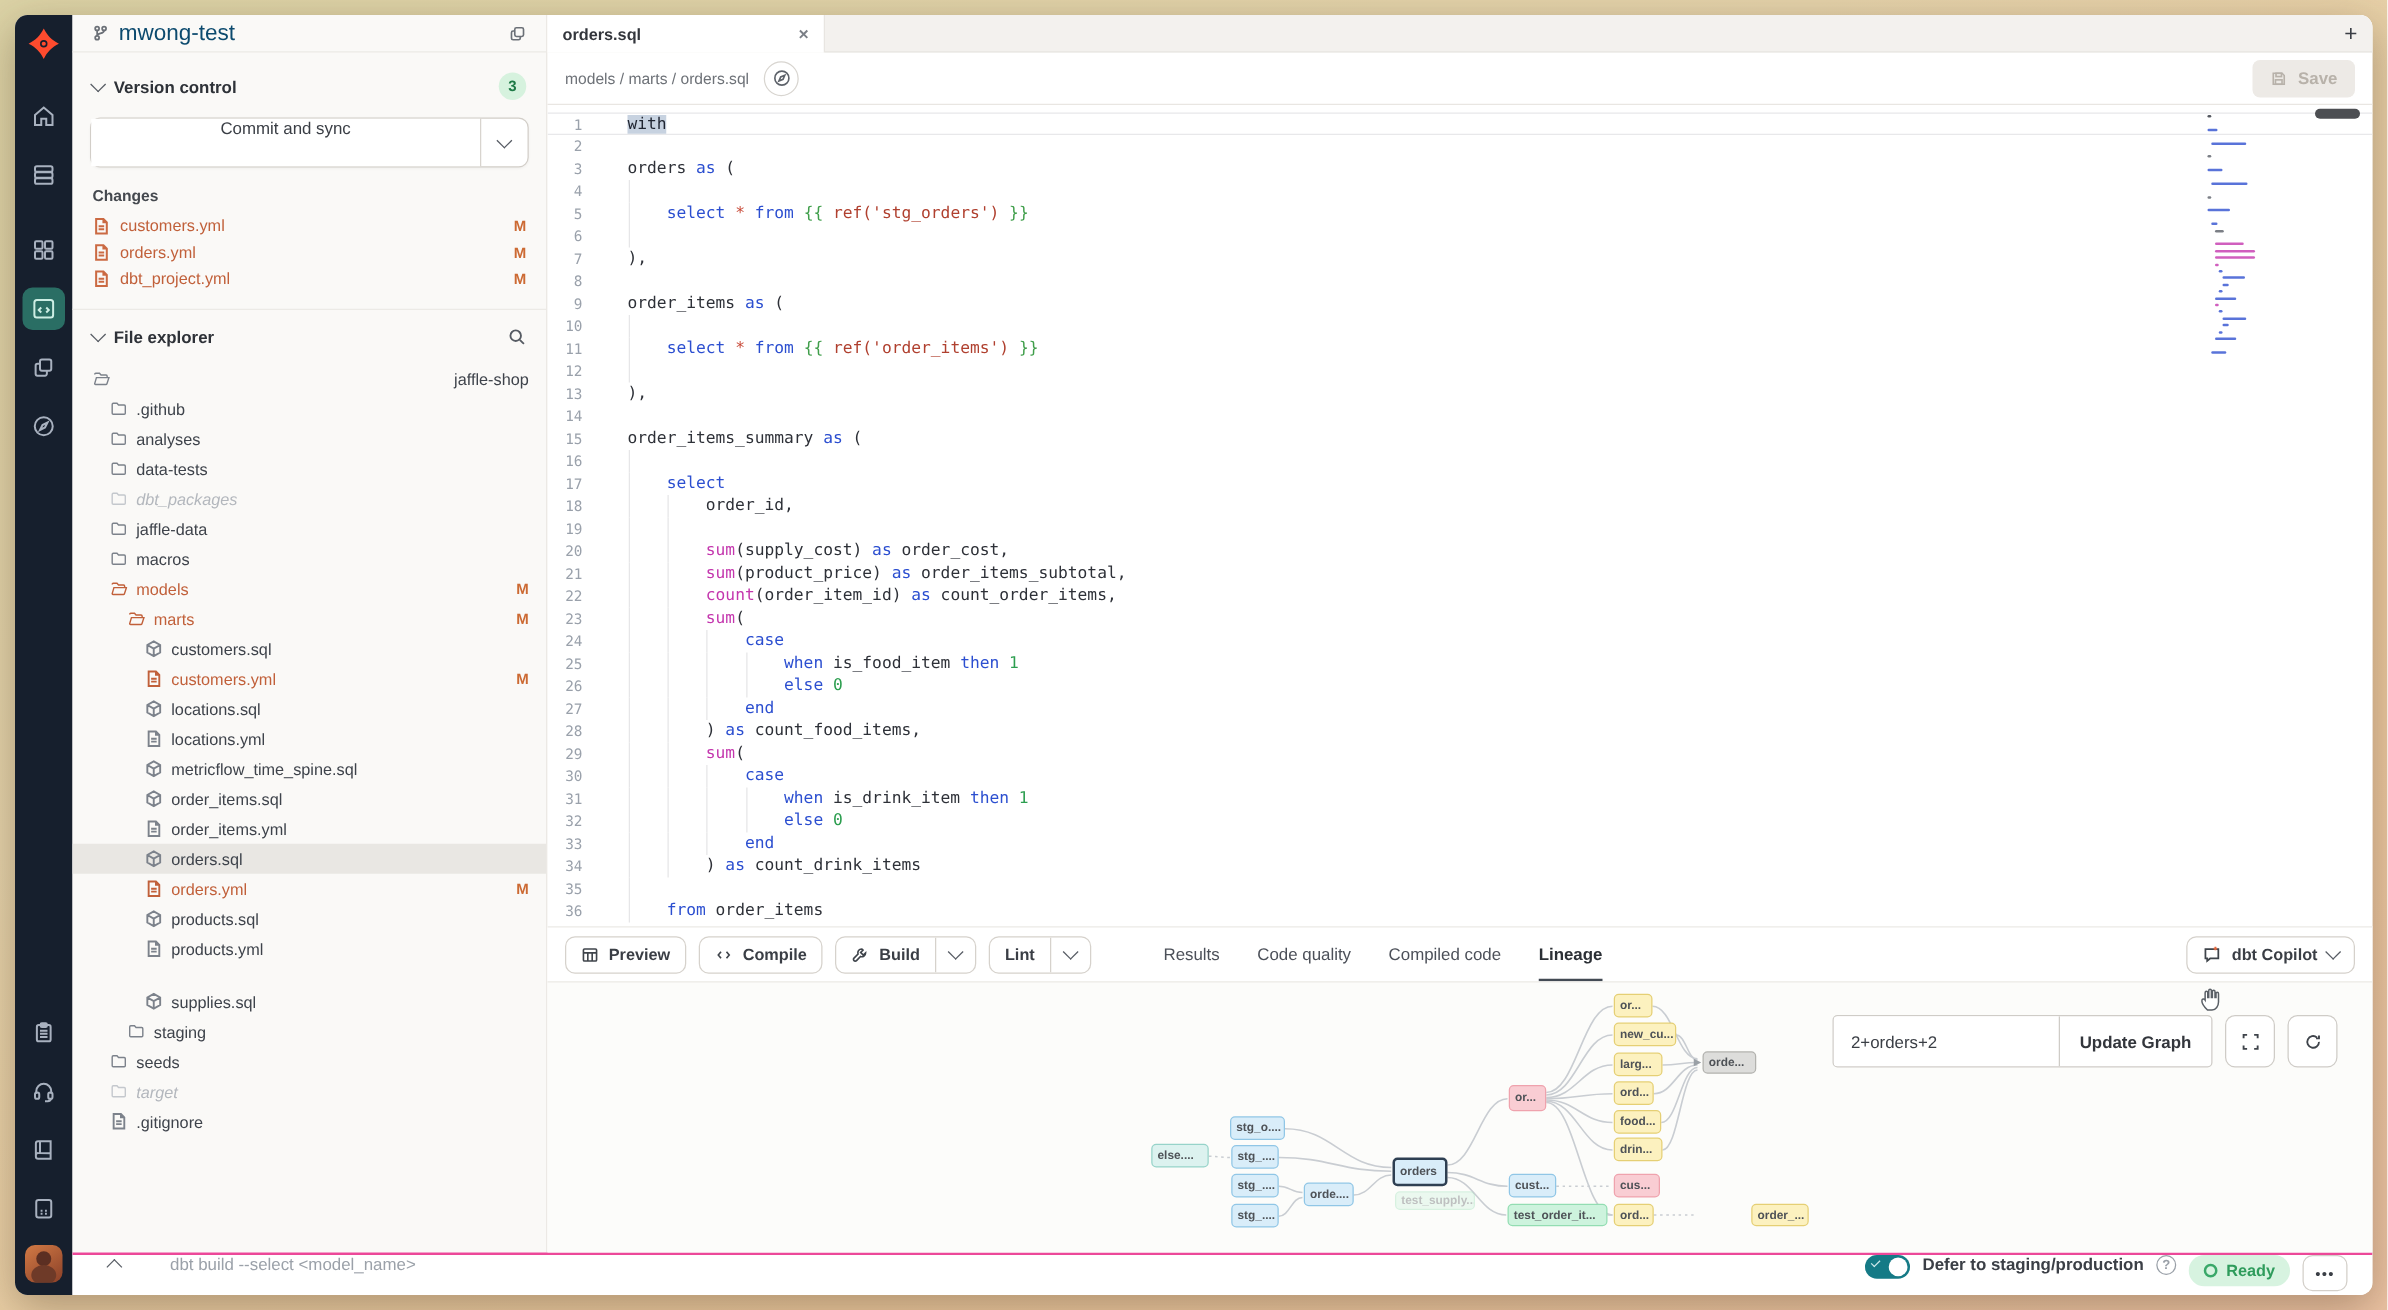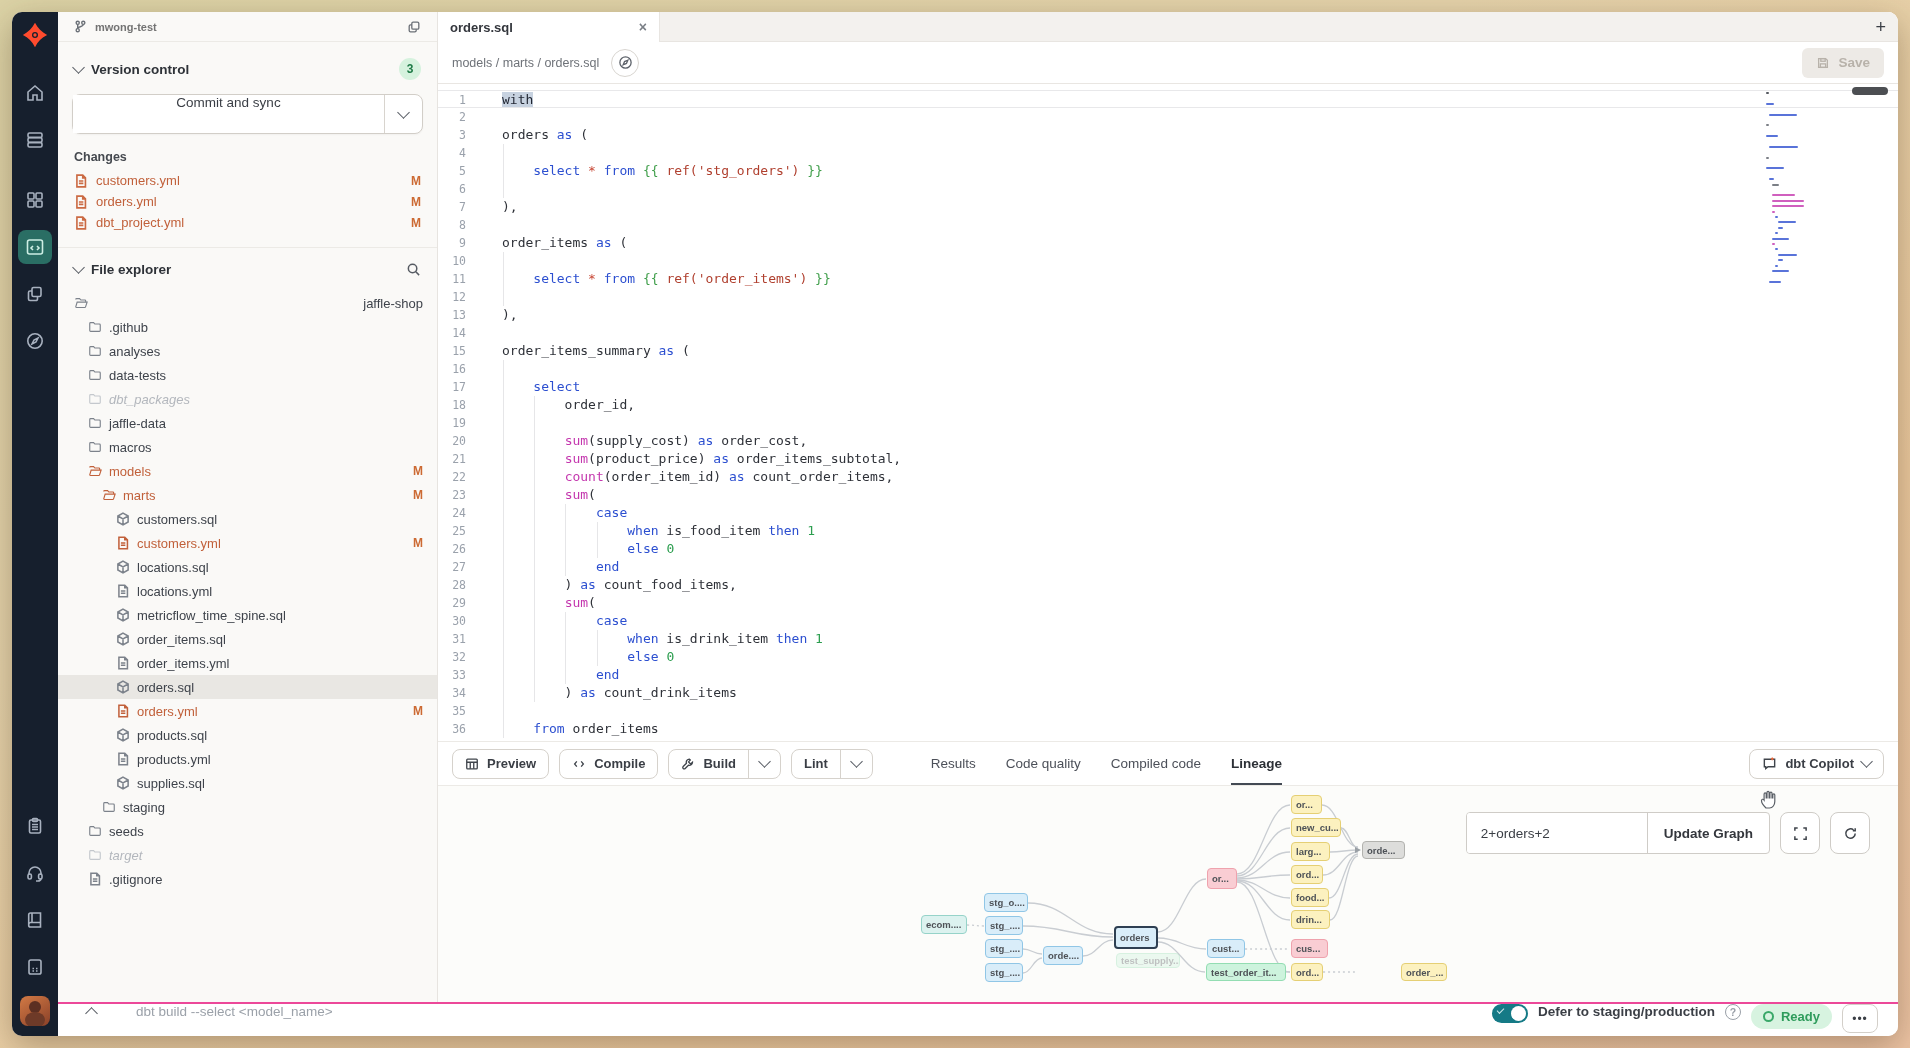--- a/index.html
+++ b/index.html
@@ -15,21 +15,21 @@
   .rail .ric.active svg{stroke:#cdeee4}
   .rail .spacer{flex:1}
   .avatar{width:30px;height:30px;border-radius:8px;margin:12px 0 10px;background:linear-gradient(145deg,#d27a45,#8a4028);position:relative;overflow:hidden}
   .avatar:before{content:"";position:absolute;left:9px;top:5px;width:12px;height:12px;border-radius:50%;background:#5c2f22}
   .avatar:after{content:"";position:absolute;left:5px;top:16px;width:20px;height:16px;border-radius:50%;background:#6e3a28}
   
   .rightcol{flex:1;display:flex;flex-direction:column;min-width:0}
   .contentrow{flex:1;display:flex;min-height:0}
   
   .sidebar{width:380px;flex:none;background:#faf9f7;border-right:1px solid #e7e4e0;display:flex;flex-direction:column;min-height:0}
-  .sb-head{height:30px;display:flex;align-items:center;padding:0 16px;border-bottom:1px solid #eceae6;color:#737373;font-size:11px;font-weight:700;gap:8px}
+  .sb-head{height:30px;display:flex;align-items:center;padding:0 16px;border-bottom:1px solid #eceae6;color:#0c4a6e;font-size:18px;font-weight:400;gap:8px}
   .sb-head svg{stroke:#6b7077;fill:none;stroke-width:1.5}
   .sb-head .grow{flex:1}
   .sec-head{display:flex;align-items:center;gap:8px;padding:16px 16px 10px;font-size:13.5px;font-weight:700;color:#2e3238}
   .chev{width:9px;height:9px;border-left:1.6px solid #565b63;border-bottom:1.6px solid #565b63;transform:rotate(-45deg);margin-top:-4px}
   .badge-green{margin-left:auto;width:22px;height:22px;border-radius:50%;background:#d6f2de;color:#1e7a46;font-size:12px;font-weight:700;display:flex;align-items:center;justify-content:center}
   .commit-btn{margin:4px 14px 14px;height:40px;background:#fff;border:1px solid #d2cec8;border-radius:8px;display:flex;align-items:stretch;box-shadow:0 1px 2px rgba(0,0,0,.04)}
   .commit-btn .main{flex:1;display:flex;align-items:center;padding:0 14px;font-size:13.5px;color:#3a3e45}
   .commit-btn .dd{width:38px;border-left:1px solid #d8d4ce;display:flex;align-items:center;justify-content:center}
   .changes-label{padding:2px 16px 6px;font-size:12.5px;font-weight:700;color:#45494f}
   .chg-row{display:flex;align-items:center;gap:8px;padding:3px 16px;font-size:13px;color:#c1603a}
@@ -400,21 +400,21 @@
                 </svg>
                 <span>products.sql</span>
               </div>
               <div class="trow " style="padding-left: 58px;">
                 <svg width="14" height="14" viewBox="0 0 12 12">
                   <path d="M2.5 1 H7.5 L9.8 3.3 V11 H2.5 Z M7.5 1 V3.3 H9.8"></path>
                   <path d="M4.2 6 H8 M4.2 8 H8"></path>
                 </svg>
                 <span>products.yml</span>
               </div>
-              <div class="trow " style="padding-left: 58px;">
+              <div class="trow " style="padding-left: 58px; margin-top: 18px;">
                 <svg width="14" height="14" viewBox="0 0 12 12">
                   <path d="M6 .9 L10.4 3.4 V8.6 L6 11.1 L1.6 8.6 V3.4 Z M1.6 3.4 L6 5.9 L10.4 3.4 M6 5.9 V11.1"></path>
                 </svg>
                 <span>supplies.sql</span>
               </div>
               <div class="trow " style="padding-left: 44px;">
                 <svg width="14" height="14" viewBox="0 0 16 16">
                   <path d="M2 4 a1 1 0 0 1 1-1 h3.4 l1.4 1.6 H13 a1 1 0 0 1 1 1 V12 a1 1 0 0 1 -1 1 H3 a1 1 0 0 1 -1 -1 Z"></path>
                 </svg>
                 <span>staging</span>
@@ -737,21 +737,21 @@
                 <path d="M892,66 C904.6,66 907.4,64 920,64" fill="none" stroke="#c9cdd2" stroke-width="1.3"></path>
                 <path d="M885,89 C900.75,89 904.25,66 920,66" fill="none" stroke="#c9cdd2" stroke-width="1.3"></path>
                 <path d="M891,112 C904.05,112 906.95,68 920,68" fill="none" stroke="#c9cdd2" stroke-width="1.3"></path>
                 <path d="M892,134 C904.6,134 907.4,70 920,70" fill="none" stroke="#c9cdd2" stroke-width="1.3"></path>
                 <path d="M807,163 C827.25,163 831.75,163 852,163" fill="none" stroke="#c9cdd2" stroke-width="1.3" stroke-dasharray="2 3"></path>
                 <path d="M848,186 C849.8,186 850.2,186 852,186" fill="none" stroke="#c9cdd2" stroke-width="1.3"></path>
                 <path d="M885,186 C900.75,186 904.25,186 920,186" fill="none" stroke="#c9cdd2" stroke-width="1.3" stroke-dasharray="2 3"></path>
                 <path d="M917,61 L923,64 L917,67 Z" fill="#9aa0a6"></path>
               </svg>
             <div id="nodes">
-                <div class="nd teal" style="left: 483px; top: 129px; width: 46px; height: 19px;">ecom....</div>
+                <div class="nd teal" style="left: 483px; top: 129px; width: 46px; height: 19px;">else....</div>
                 <div class="nd blue" style="left: 546px; top: 107px; width: 44px; height: 19px;">stg_o....</div>
                 <div class="nd blue" style="left: 547px; top: 130px; width: 38px; height: 19px;">stg_....</div>
                 <div class="nd blue" style="left: 547px; top: 153px; width: 38px; height: 19px;">stg_....</div>
                 <div class="nd blue" style="left: 547px; top: 177px; width: 38px; height: 19px;">stg_....</div>
                 <div class="nd blue" style="left: 605px; top: 160px; width: 40px; height: 19px;">orde....</div>
                 <div class="nd blue sel" style="left: 676px; top: 140px; width: 44px; height: 23px;">orders</div>
                 <div class="nd green faint" style="left: 678px; top: 167px; width: 64px; height: 15px;">test_supply...</div>
                 <div class="nd pink" style="left: 769px; top: 82px; width: 30px; height: 21px;">or...</div>
                 <div class="nd blue" style="left: 769px; top: 153px; width: 38px; height: 19px;">cust...</div>
                 <div class="nd green" style="left: 768px; top: 177px; width: 80px; height: 18px;">test_order_it...</div>

